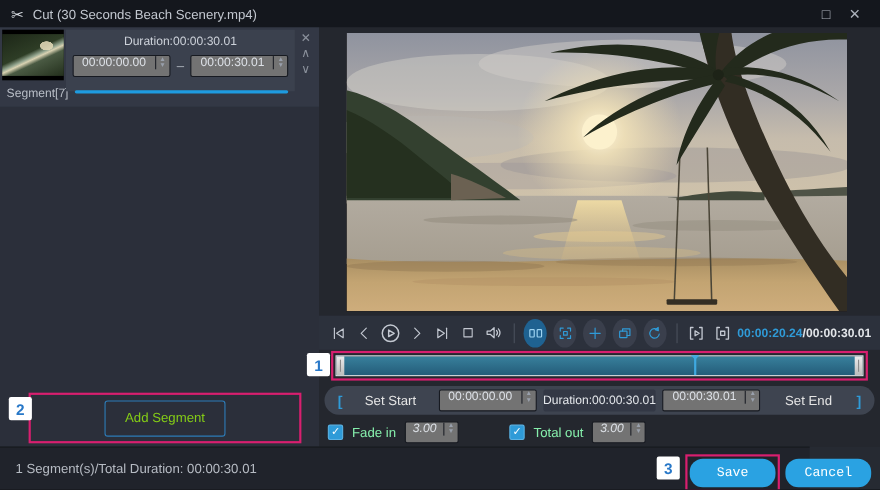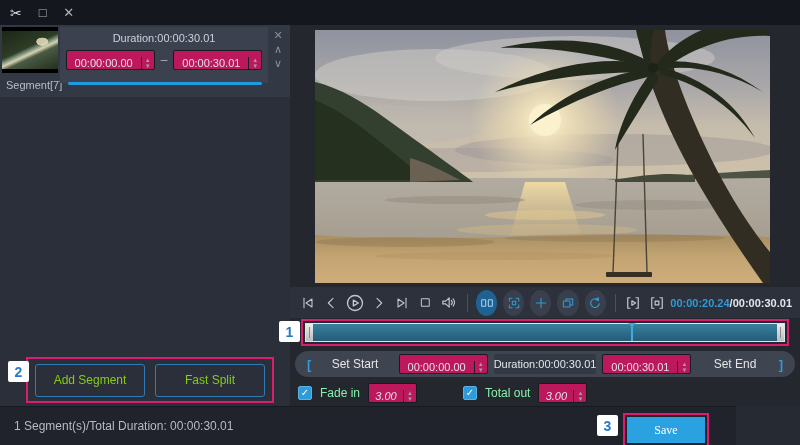--- a/index.html
+++ b/index.html
@@ -25,21 +25,21 @@
   .segment-label { position:absolute; left:6px; top:54px; color:#b9bec7; font-size:11px; }
   .segment-sub { position:absolute; left:60px; top:2px; width:208px; height:56px; background:#3b414e; }
   .seg-duration { text-align:center; color:#ccd1d9; font-size:11px; margin-top:5px; }
   .seg-spin-row { display:flex; align-items:center; justify-content:center; gap:6px; margin-top:6px; }
   .seg-progress { position:absolute; left:68px; top:57px; width:194px; height:3px; background:#1e9be0; border-radius:2px; }
   .seg-side { position:absolute; right:2px; top:2px; width:20px; height:66px; display:flex; flex-direction:column;
               align-items:center; color:#8a909b; font-size:11px; gap:2px; padding-top:2px; }
   .seg-side span { cursor:default; line-height:12px; }
 
   
-  .tfield { display:inline-flex; align-items:flex-end; background:#be185d; border:1px solid #171a21;
+  .tfield { display:inline-flex; align-items:flex-start; background:#737373; border:1px solid #171a21;
             border-radius:2px; height:20px; overflow:hidden; }
   .tfield input { width:74px; background:transparent; border:none; outline:none; color:#dde1e7;
                   font-size:11px; text-align:center; font-family:"Liberation Sans",sans-serif; }
   .spin { width:13px; display:flex; flex-direction:column; border-left:1px solid #1c1f26; }
   .spin div { flex:1; display:flex; align-items:center; justify-content:center; color:#99a0ac; font-size:6px; cursor:default; }
   .spin .up::after { content:"▲"; }
   .spin .dn::after { content:"▼"; }
 
   
   .seg-actions-box { position:absolute; left:26px; top:332px; width:248px; height:46px;
@@ -94,35 +94,36 @@
   .fade-label { color:#86efac; font-size:12px; }
   .fade-field input { width:34px;font-style:italic; }
   .fade-gap { width:30px; }
 
   
   .footer { position:absolute; left:0; top:406px; width:736px; height:39px; background:#20232b;
             border-top:1px solid #171a1f; }
   .status-text { position:absolute; left:14px; top:12px; color:#b6bbc3; font-size:12px; }
   .badge-3 { left:597px; top:8px; }
   .save-wrap { position:absolute; left:623px; top:6px; padding:2px; border:2px solid #d81f6f; }
-  .solid-btn { width:78px; height:26px; background:#2aa2e2; border:none; border-radius:0; color:#fff;
-               font-size:12px; font-family:Liberation Serif, serif; cursor:default; }
+  .solid-btn { width:78px; height:26px; background:#2aa2e2; border:none; border-radius:12px; color:#fff;
+               font-size:12px; font-family:Liberation Mono, monospace; cursor:default; }
   .cancel-btn { position:absolute; left:714px; top:10px; }
 
   svg .ic { stroke:#c3c8d1; stroke-width:1.6; fill:none; stroke-linejoin:round; stroke-linecap:round; }
   svg .icb { stroke:#2f9bd8; stroke-width:1.6; fill:none; stroke-linejoin:round; stroke-linecap:round; }
   svg .icw { stroke:#9fd4f2; stroke-width:1.6; fill:none; stroke-linejoin:round; stroke-linecap:round; }
 </style>
 </head>
 <body>
 
 <div class="window">
 
   <div class="titlebar">
     <span class="app-icon">✂</span>
+    <span class="title">Cut (30 Seconds Beach Scenery.mp4)</span>
     <span class="win-btn">□</span>
     <span class="win-btn">✕</span>
   </div>
 
   <div class="left-panel">
     <div class="segment-card">
       <div class="thumb-wrap">
         <div class="thumb"></div>
       </div>
       <span class="segment-label">Segment[7]</span>
@@ -149,21 +150,20 @@
       <div class="seg-progress"></div>
       <div class="seg-side">
         <span>✕</span>
         <span>∧</span>
         <span>∨</span>
       </div>
     </div>
 
     <div class="seg-actions-box">
       <button class="outline-btn">Add Segment</button>
-      <button class="outline-btn">Fast Split</button>
     </div>
     <div class="step-badge badge-2">2</div>
   </div>
 
   <div class="right-panel">
 
     <div class="video-wrap">
       <svg viewBox="0 0 455 253" preserveAspectRatio="none">
         <defs>
           <linearGradient id="sky" x1="0" y1="0" x2="0" y2="1">
@@ -376,15 +376,16 @@
       </span>
     </div>
   </div>
 
   <div class="footer">
     <span class="status-text">1 Segment(s)/Total Duration: 00:00:30.01</span>
     <div class="step-badge badge-3">3</div>
     <div class="save-wrap">
       <button class="solid-btn">Save</button>
     </div>
+    <button class="solid-btn cancel-btn">Cancel</button>
   </div>
 
 </div>
 
 </body></html>

